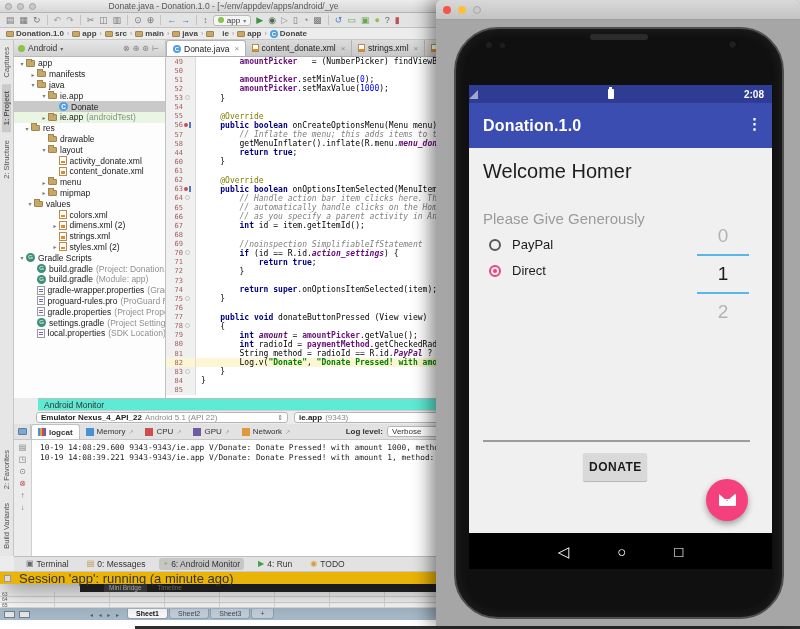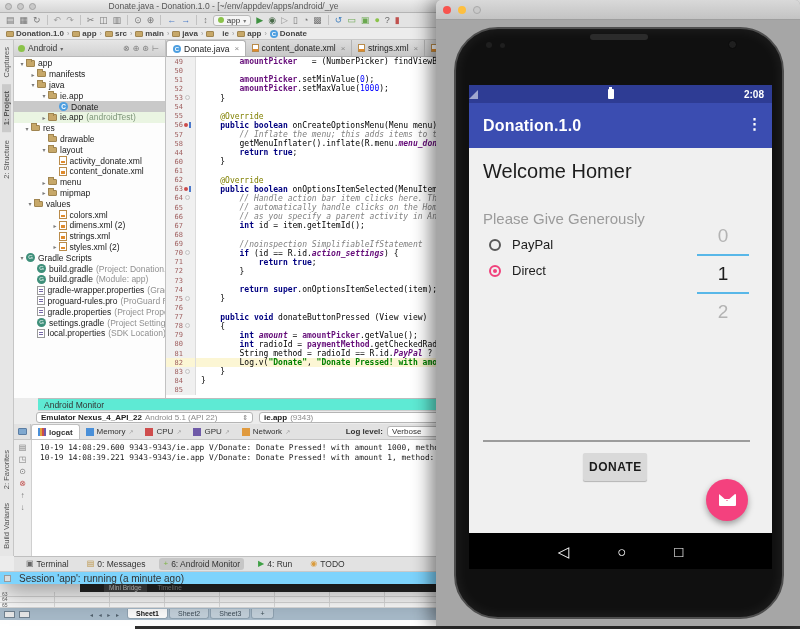--- a/index.html
+++ b/index.html
@@ -103,21 +103,21 @@
   .cm{color:#808080;font-style:italic;} .nm{color:#0000ff;}
   .fd{color:#660e7a;font-weight:bold;} .rs{color:#660e7a;font-weight:bold;font-style:italic;}
   .an{color:#808000;}
 
   .mon-h{position:absolute;left:14px;top:398px;right:0;height:13px;background:#5eead4;border-top:1px solid #bdbdbd;
        border-bottom:1px solid #cfcfcf;font-size:8.5px;color:#333;display:flex;align-items:center;padding-left:6px;margin-left:24px;}
   .mon-dev{position:absolute;left:14px;top:411px;right:0;height:13px;background:#ececec;display:flex;align-items:center;gap:6px;padding-left:22px;overflow:hidden;}
   .dd{display:inline-flex;align-items:center;gap:3px;background:#fff;border:1px solid #b5b5b5;border-radius:3px;
       height:11px;font-size:8px;padding:0 4px;white-space:nowrap;overflow:hidden;}
   .dd b{font-weight:bold;color:#222;} .gy{color:#8a8a8a;}
-  .dd1{width:217px;} .dd2{flex:1;}
+  .dd1{width:252px;} .dd2{flex:1;}
   .stp{margin-left:auto;color:#777;font-size:7px;}
   .mon-tabs{position:absolute;left:14px;top:424px;right:0;height:16px;background:#e2e2e2;border-bottom:1px solid #c5c5c5;
        display:flex;align-items:flex-end;overflow:hidden;}
   .cambox{width:17px;height:15px;border-right:1px solid #c5c5c5;display:flex;align-items:center;justify-content:center;}
   .camic{width:9px;height:7px;background:#7fa8cf;border:1px solid #5b7da3;border-radius:1px;}
   .mtab{display:flex;align-items:center;gap:3px;height:15px;padding:0 6px;font-size:8px;color:#333;white-space:nowrap;}
   .mtab.act{background:#fff;border:1px solid #c0c0c0;border-bottom:none;border-radius:3px 3px 0 0;font-weight:bold;}
   .mtic{width:8px;height:8px;flex:none;}
   .mtic.lg{background:linear-gradient(90deg,#4a90d9 0 2px,#e0a23c 2px 4px,#cf4d4d 4px 6px,#6f5aa8 6px 8px);}
   .detach{font-size:6px;color:#999;}
@@ -127,22 +127,22 @@
        display:flex;flex-direction:column;align-items:center;gap:4px;padding-top:4px;}
   .msi{font-size:8px;color:#777;line-height:1;}
   .mon-log{position:absolute;left:32px;top:440px;right:0;height:116px;background:#fff;overflow:hidden;padding:3px 0 0 8px;}
   .logline{font-family:"DejaVu Sans Mono",monospace;font-size:7.8px;line-height:10px;color:#222;white-space:nowrap;}
 
   .twbar{position:absolute;left:14px;top:556px;right:0;height:15px;background:#e2e2e2;border-top:1px solid #bfbfbf;
        display:flex;align-items:center;gap:10px;padding-left:8px;font-size:8.5px;color:#333;}
   .twitem{display:flex;align-items:center;gap:3px;padding:1px 4px;border-radius:3px;}
   .twitem.act{background:#c6c6c6;}
   .twic{font-size:8px;line-height:1;}
-  .statusbar{position:absolute;left:0;top:571px;right:0;height:13px;background:#7dd3fc;border-top:1px solid #c9c9c9;
-       display:flex;align-items:center;font-size:10px;color:#333;}
+  .statusbar{position:absolute;left:0;top:571px;right:0;height:13px;background:#eab308;border-top:1px solid #c9c9c9;
+       display:flex;align-items:center;font-size:13px;color:#333;}
   .sb-ic{width:7px;height:7px;border:1px solid #9a9a9a;background:#dcdcdc;margin:0 8px 0 4px;}
 
   
   .emu{position:absolute;left:436px;top:0;width:364px;height:626px;background:#a6a6a6;z-index:3;
        border-radius:5px 5px 0 0;box-shadow:-6px 0 18px rgba(0,0,0,.45);}
   .emu-titlebar{position:absolute;left:0;top:0;right:0;height:20px;background:linear-gradient(#d9d9d9,#c3c3c3);
        border-radius:5px 5px 0 0;border-bottom:1px solid #9e9e9e;display:flex;align-items:center;}
   .elt{width:8px;height:8px;border-radius:50%;margin-left:7px;}
   .elt.r{background:#f8544e;} .elt.y{background:#fdbf40;} .elt.g{background:#c9c9c9;border:1px solid #a8a8a8;}
   .emu-title{position:absolute;left:0;right:0;text-align:center;font-size:9px;color:#4c4c4c;}

